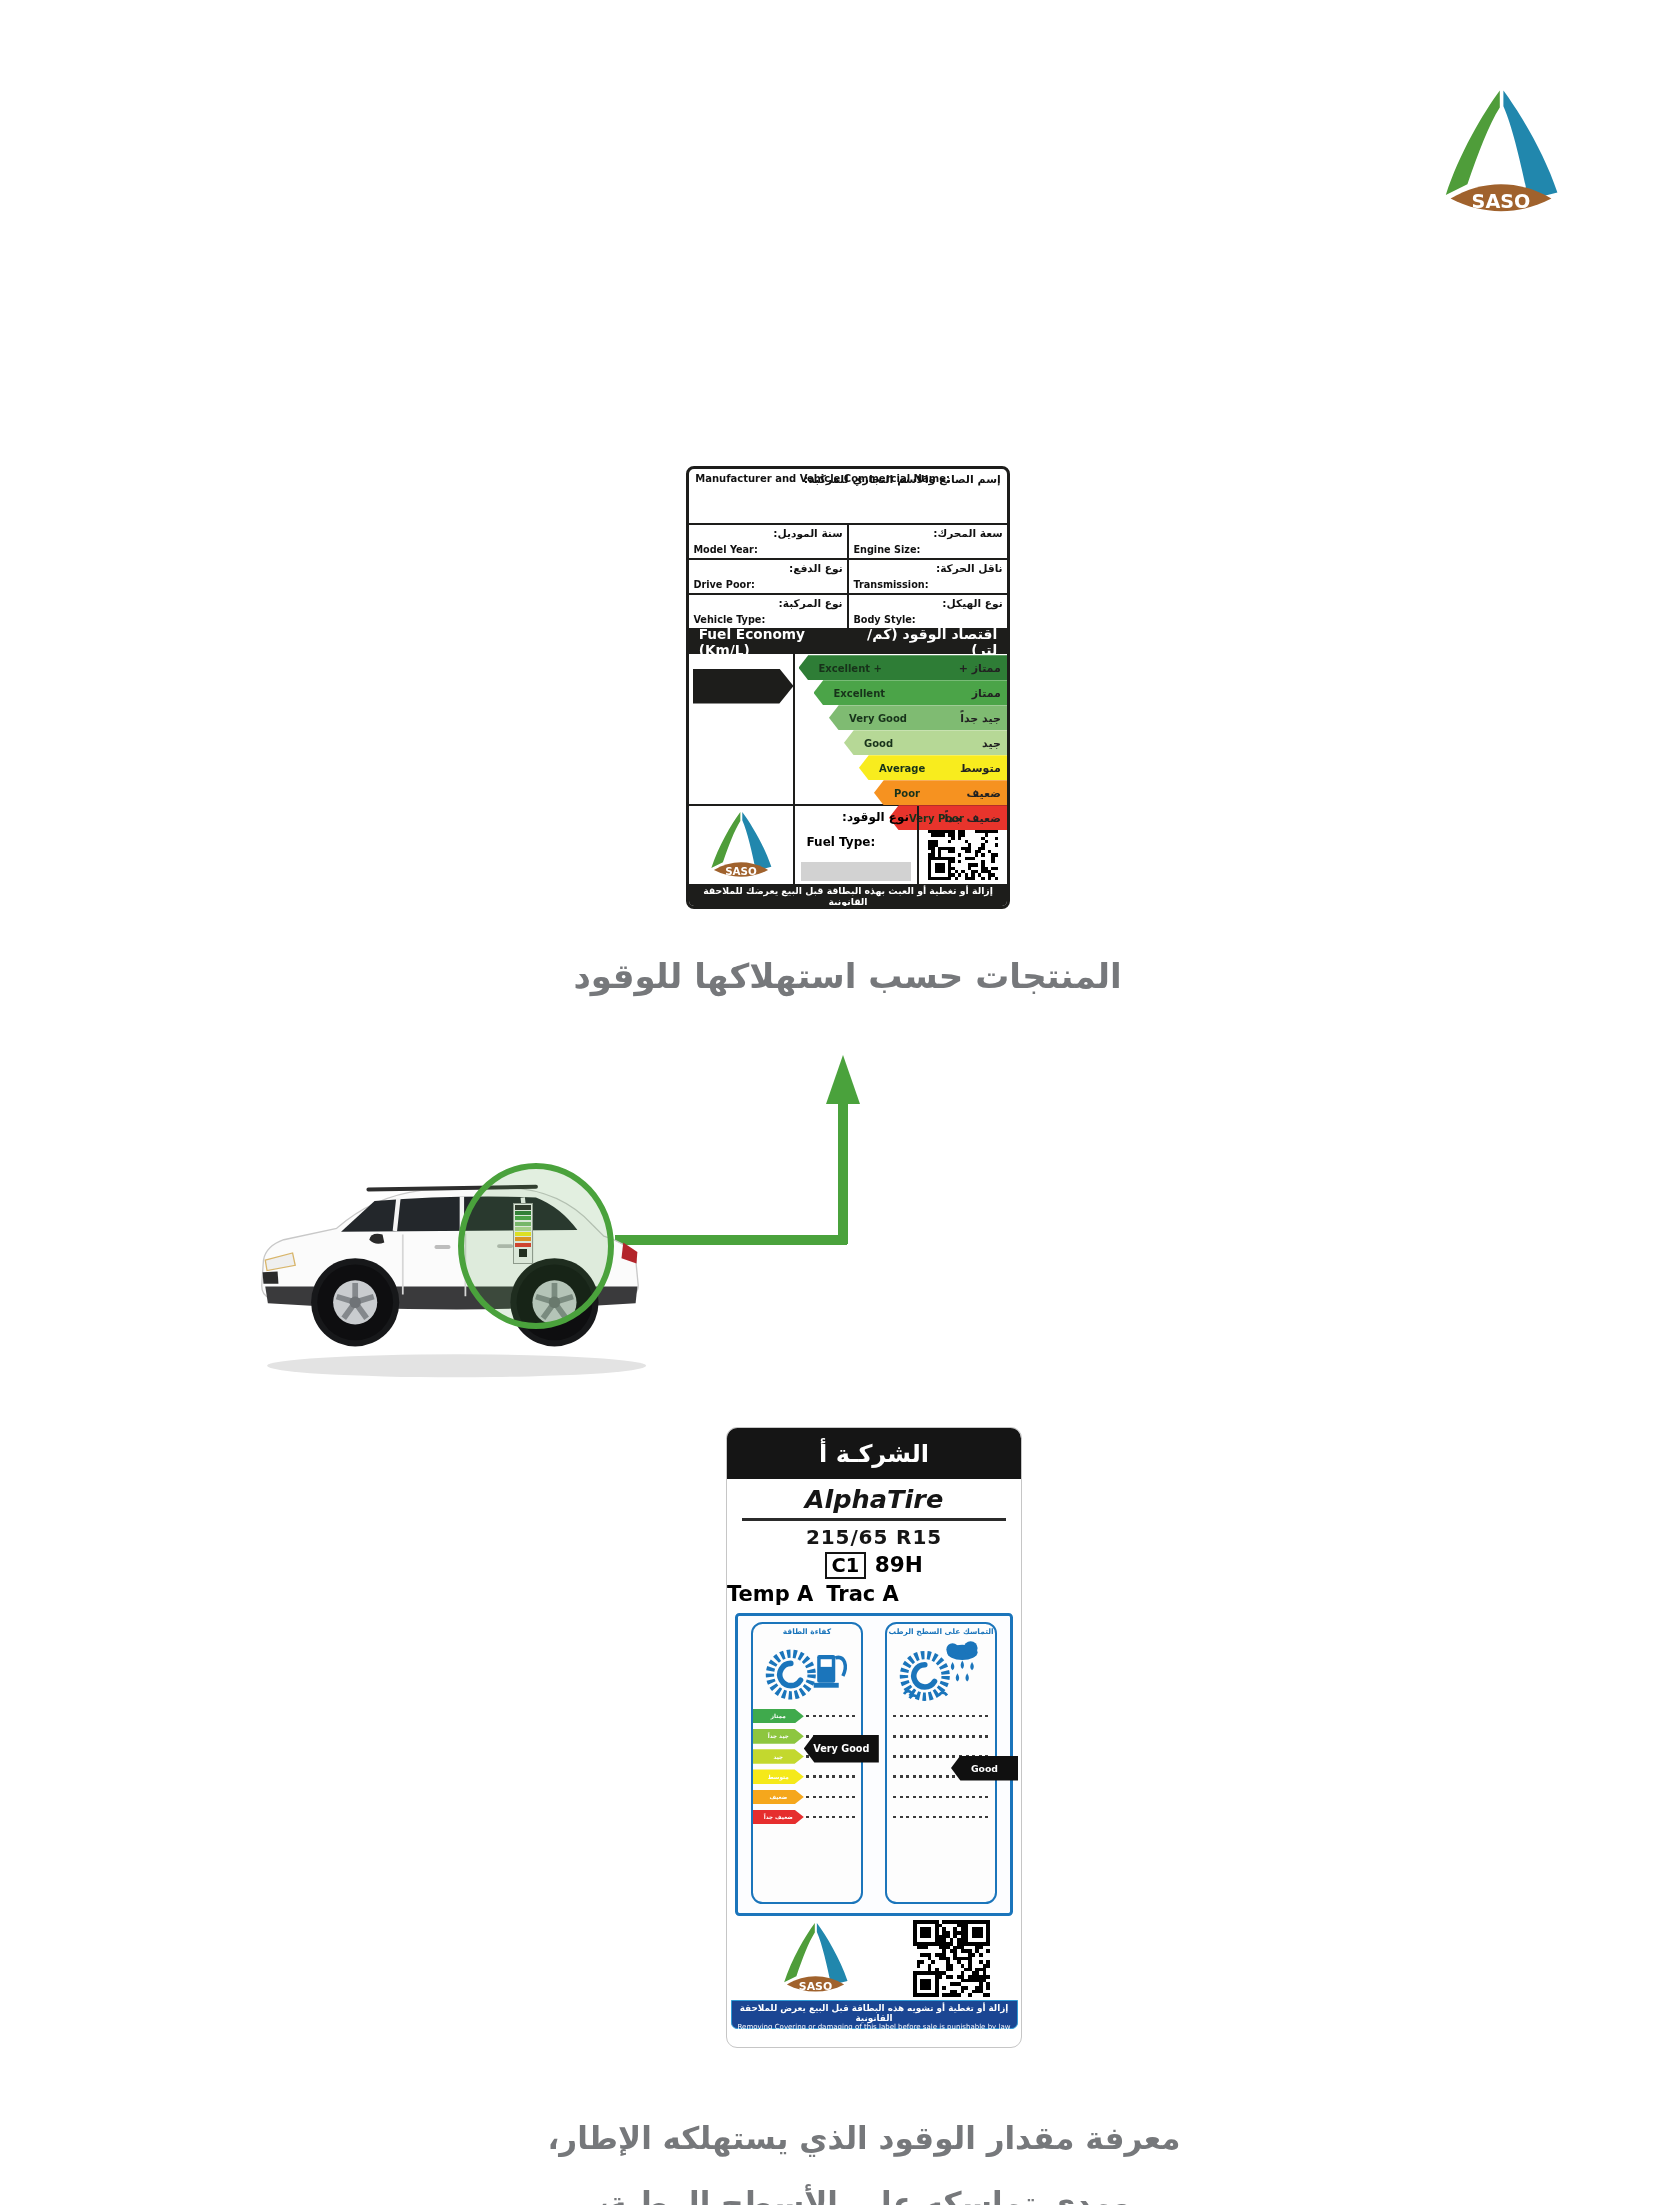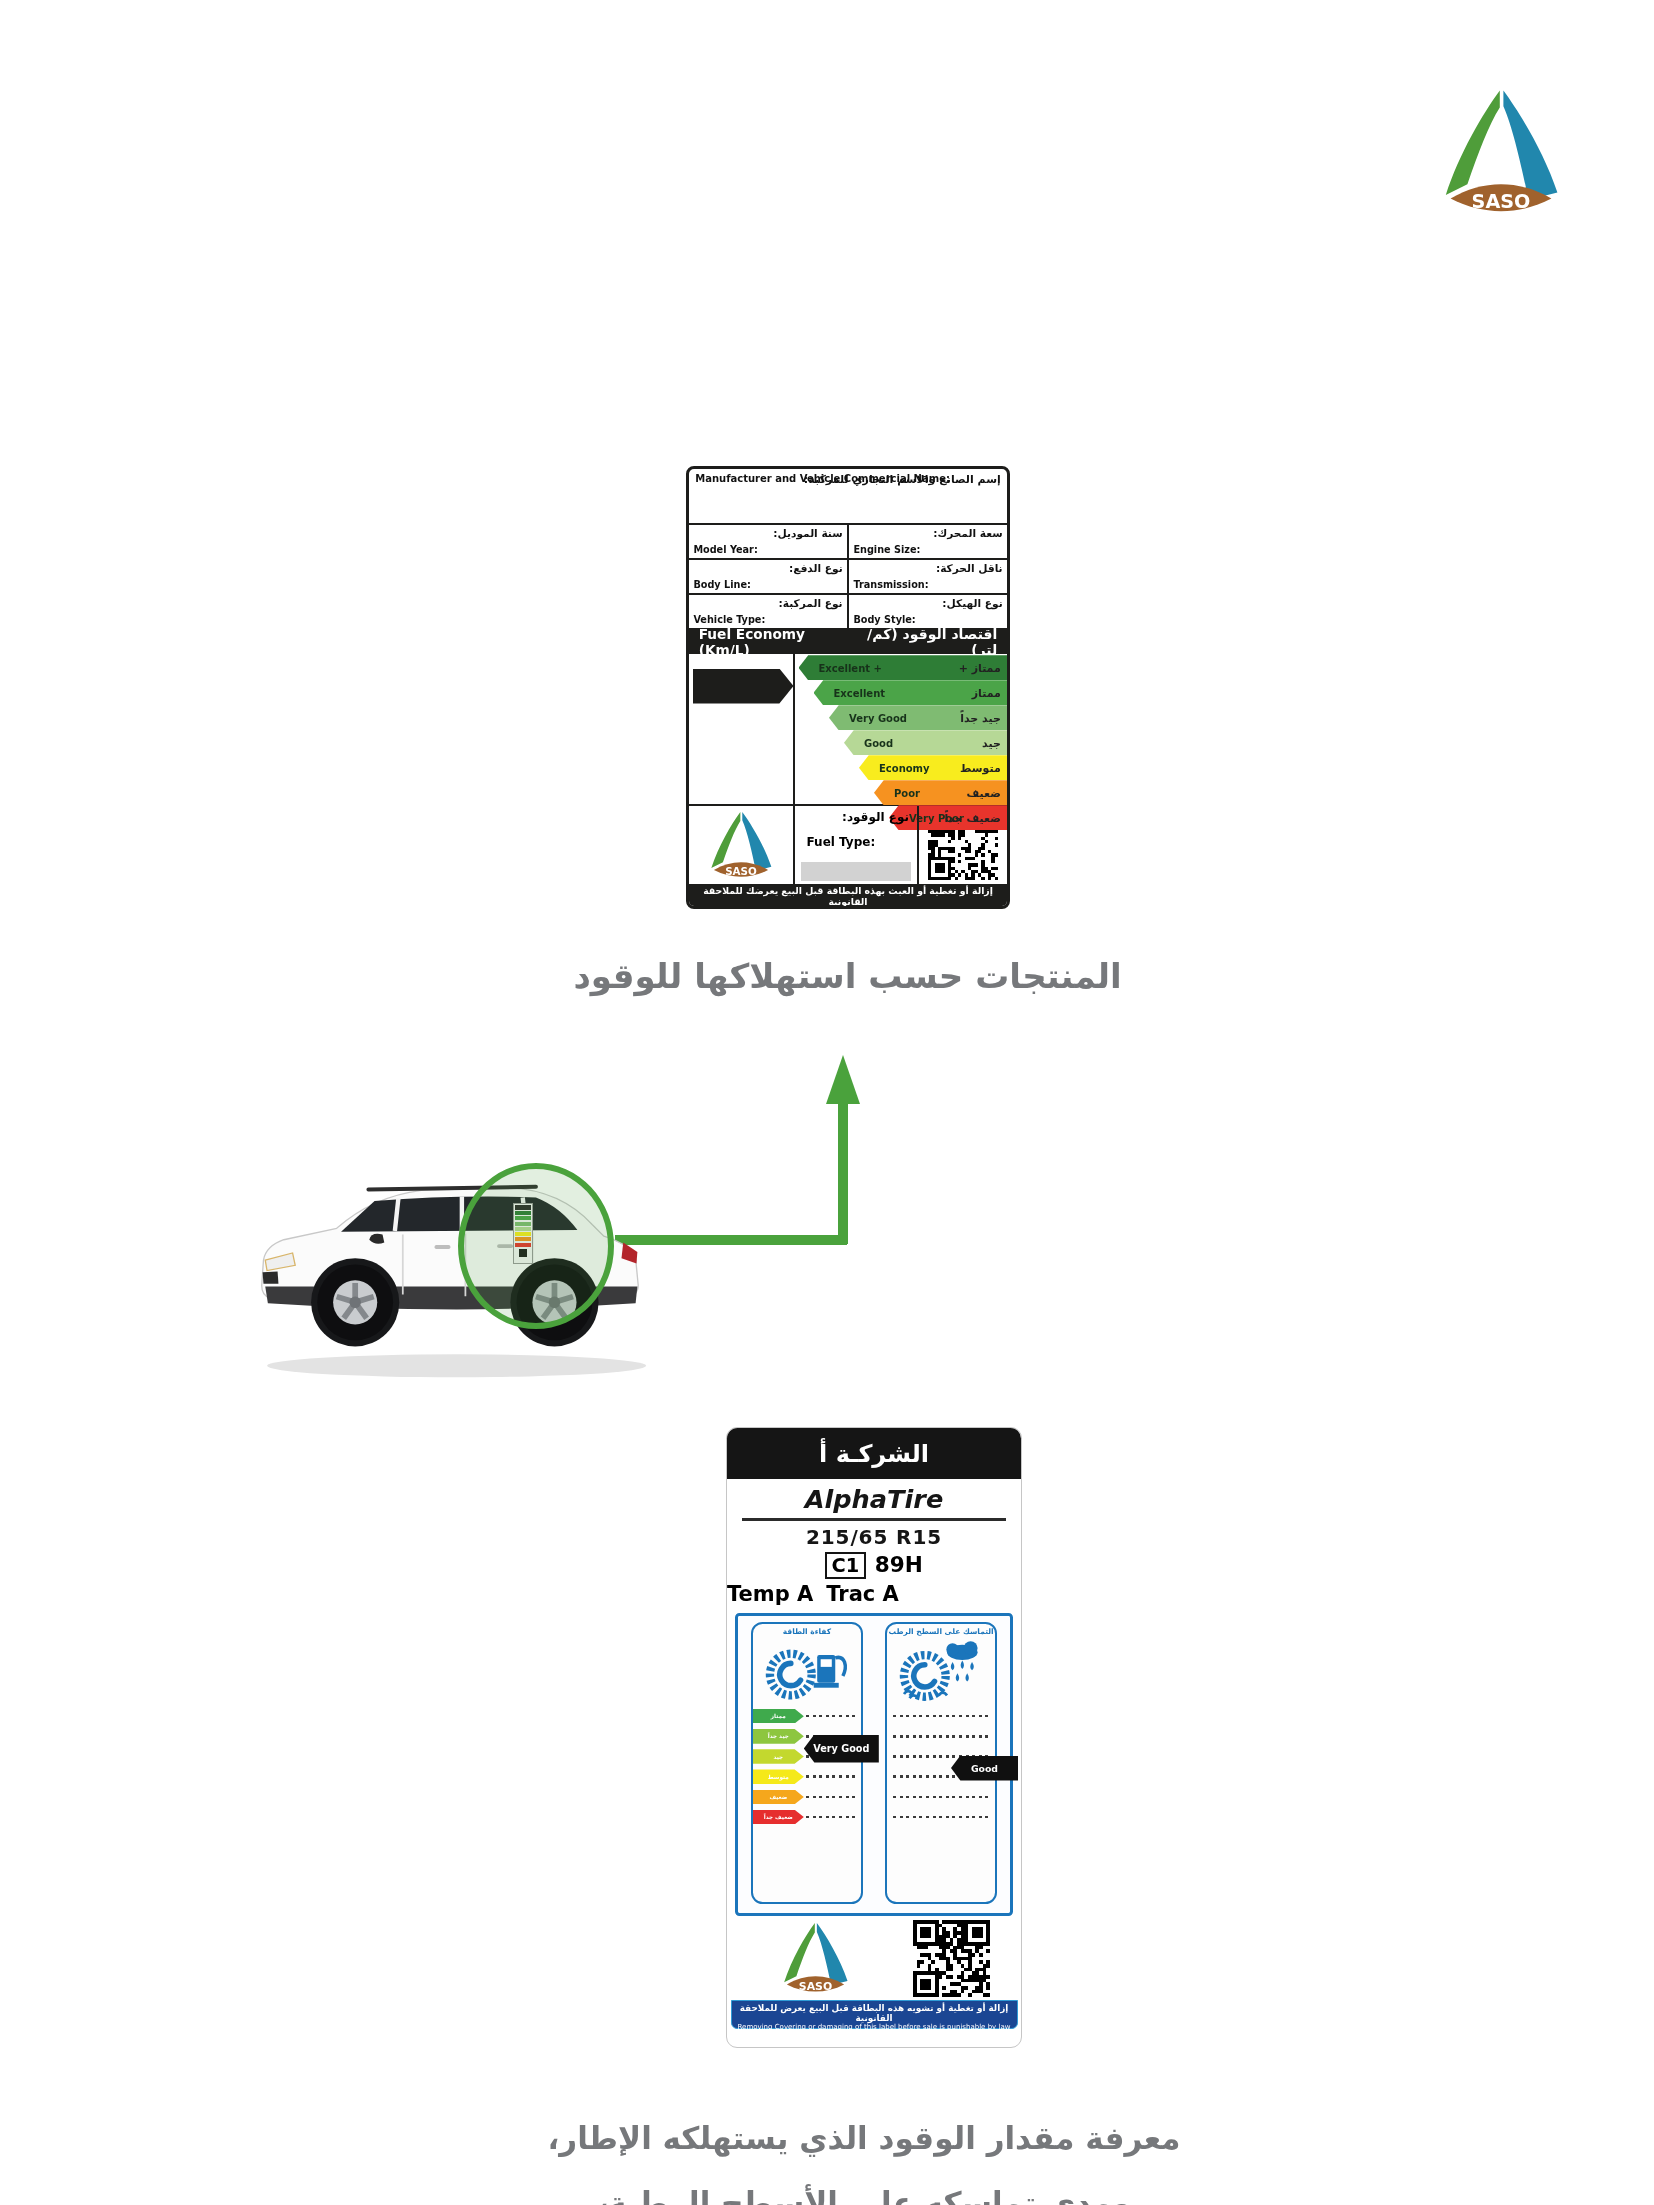--- a/index.html
+++ b/index.html
@@ -139,21 +139,21 @@
         <span class="en">Model Year:</span>
       </div>
       <div class="fl-cell">
         <span class="ar">سعة المحرك:</span>
         <span class="en">Engine Size:</span>
       </div>
     </div>
     <div class="fl-row">
       <div class="fl-cell">
         <span class="ar">نوع الدفع:</span>
-        <span class="en">Body Line:</span>
+        <span class="en">Drive Poor:</span>
       </div>
       <div class="fl-cell">
         <span class="ar">ناقل الحركة:</span>
         <span class="en">Transmission:</span>
       </div>
     </div>
     <div class="fl-row">
       <div class="fl-cell">
         <span class="ar">نوع المركبة:</span>
         <span class="en">Vehicle Type:</span>
@@ -182,21 +182,21 @@
           </div>
         <div class="fl-arrow" style="margin-left: 34px; background-color: rgb(127, 187, 114);">
           <span class="en">Very Good</span>
           <span class="ar">جيد جداً</span>
           </div>
         <div class="fl-arrow" style="margin-left: 49px; background-color: rgb(182, 216, 150);">
           <span class="en">Good</span>
           <span class="ar">جيد</span>
           </div>
         <div class="fl-arrow" style="margin-left: 64px; background-color: rgb(248, 236, 30);">
-          <span class="en">Economy</span>
+          <span class="en">Average</span>
           <span class="ar">متوسط</span>
           </div>
         <div class="fl-arrow" style="margin-left: 79px; background-color: rgb(246, 146, 32);">
           <span class="en">Poor</span>
           <span class="ar">ضعيف</span>
           </div>
         <div class="fl-arrow" style="margin-left: 94px; background-color: rgb(232, 52, 44);">
           <span class="en">Very Poor</span>
           <span class="ar">ضعيف جداً</span>
           </div>

